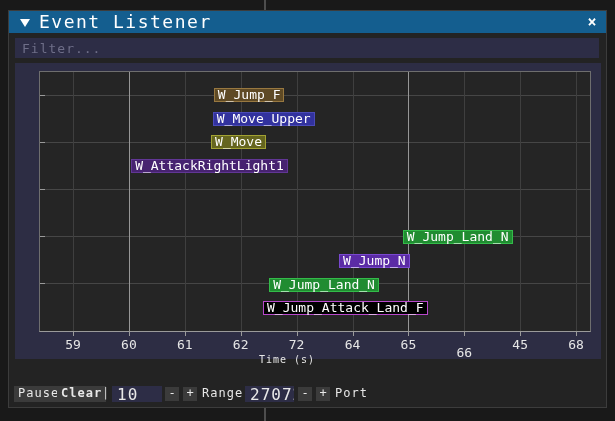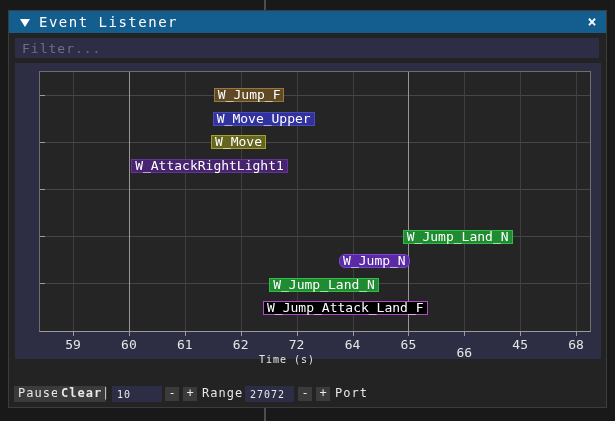--- a/index.html
+++ b/index.html
@@ -7,21 +7,21 @@
   .stage{position:relative;width:615px;height:421px;background:#191919;overflow:hidden;
          font-family:"DejaVu Sans Mono",monospace;-webkit-font-smoothing:none;}
   .bg-vline{position:absolute;left:264px;top:0;width:2px;height:421px;background:#4d4d4d;}
   .window{position:absolute;left:8px;top:10px;width:599px;height:398px;
           background:#232323;border:1px solid #3c3c3c;}
   .titlebar{position:absolute;left:0;top:0;width:597px;height:22px;background:#145e8f;}
   .collapse{position:absolute;left:8px;top:0;width:18px;height:22px;cursor:pointer;}
   .collapse .tri{position:absolute;left:3px;top:8px;width:0;height:0;
       border-left:5px solid transparent;border-right:5px solid transparent;border-top:8px solid #ffffff;}
   .title{position:absolute;left:30px;top:0;height:16px;line-height:22px;color:#ffffff;
-         font-size:14px;letter-spacing:1.5px;white-space:nowrap;}
+         font-size:18px;letter-spacing:1.5px;white-space:nowrap;}
   .close{position:absolute;right:5px;top:2px;width:18px;height:18px;line-height:18px;text-align:center;
          color:#ffffff;font-size:15px;font-weight:bold;cursor:pointer;}
   .filter{position:absolute;left:6px;top:27px;width:584px;height:20px;background:#2d2d46;
           border:none;outline:none;color:#e6e6e6;font-family:"DejaVu Sans Mono",monospace;
           font-size:13px;letter-spacing:1px;padding:0 13px 0 7px;}
   .filter::placeholder{color:#6e6e88;opacity:1;}
   .chart-panel{position:absolute;left:6px;top:52px;width:586px;height:296px;background:#2d2d44;}
   .plot{position:absolute;left:24px;top:8px;width:552px;height:261px;background:#252525;
         border:1px solid #6e6e6e;border-bottom-color:#9a9a9a;}
   .gl-v{position:absolute;top:0;width:1px;height:259px;background:#3f3f3f;}
@@ -31,21 +31,21 @@
   .xtick{position:absolute;top:269px;width:1px;height:4px;background:#9a9a9a;}
   .xlab{position:absolute;top:274px;width:30px;text-align:center;color:#e6e6e6;font-size:13px;}
   .axis-title{position:absolute;top:291px;left:212px;width:120px;text-align:center;
               color:#e6e6e6;font-size:10px;letter-spacing:1px;}
   .event{position:absolute;height:14px;line-height:12px;padding:0 3px;border:1px solid;
          color:#ffffff;font-size:13px;white-space:nowrap;z-index:2;}
   .tb-btn{position:absolute;top:375px;height:16px;line-height:15px;padding:0 4px;background:#3b3b3b;
           color:#e8e8e8;font-size:12px;letter-spacing:1px;cursor:pointer;}
   .tb-sep{position:absolute;top:375px;height:16px;line-height:15px;color:#cccccc;font-size:12px;}
   .tb-input{position:absolute;top:375px;height:16px;background:#2d2d46;border:none;outline:none;
-            color:#e8e8e8;font-family:"DejaVu Sans Mono",monospace;font-size:10px;
+            color:#e8e8e8;font-family:"DejaVu Sans Mono",monospace;font-size:16px;
             letter-spacing:1px;padding:0 0 0 5px;}
   .tb-sq{position:absolute;top:376px;width:14px;height:14px;line-height:13px;text-align:center;
          background:#3b3b3b;color:#e8e8e8;font-size:12px;cursor:pointer;}
   .tb-label{position:absolute;top:375px;height:16px;line-height:15px;color:#e6e6e6;
             font-size:12px;letter-spacing:1px;}
 </style>
 </head>
 <body>
 
 <div class="stage">
@@ -83,21 +83,21 @@
           <div class="gl-v" style="left: 312.5px;"></div>
           <div class="gl-v major" style="left: 368.4px;"></div>
           <div class="gl-v" style="left: 424.3px;"></div>
           <div class="gl-v" style="left: 480.2px;"></div>
           <div class="gl-v" style="left: 536.1px;"></div>
           <div class="event" style="left: 173.868px; top: 16px; background: rgb(95, 74, 37); border-color: rgb(152, 120, 64);">W_Jump_F</div>
           <div class="event" style="left: 172.75px; top: 39.7px; background: rgb(50, 50, 158); border-color: rgb(74, 74, 184);">W_Move_Upper</div>
           <div class="event" style="left: 171.073px; top: 63.4px; background: rgb(101, 101, 31); border-color: rgb(162, 162, 51);">W_Move</div>
           <div class="event" style="left: 91.136px; top: 87.1px; background: rgb(71, 35, 112); border-color: rgb(97, 54, 149);">W_AttackRightLight1</div>
           <div class="event" style="left: 362.81px; top: 158.2px; background: rgb(32, 140, 49); border-color: rgb(51, 187, 73);">W_Jump_Land_N</div>
-          <div class="event" style="left: 299.084px; top: 181.9px; background: rgb(91, 43, 165); border-color: rgb(121, 72, 207); border-radius: 6px;">W_Jump_N</div>
+          <div class="event" style="left: 299.084px; top: 181.9px; background: rgb(91, 43, 165); border-color: rgb(121, 72, 207);">W_Jump_N</div>
           <div class="event" style="left: 229.209px; top: 205.6px; background: rgb(32, 140, 49); border-color: rgb(51, 187, 73);">W_Jump_Land_N</div>
           <div class="event" style="left: 223.06px; top: 229.3px; background: #000000; border-color: rgb(184, 72, 203);">W_Jump_Attack_Land_F</div>
         </div>
       <div class="axis-title">Time (s)</div>
     <div class="xtick" style="left: 58px;"></div>
         <div class="xlab" style="left: 43px;">59</div>
         <div class="xtick" style="left: 113.9px;"></div>
         <div class="xlab" style="left: 98.9px;">60</div>
         <div class="xtick" style="left: 169.8px;"></div>
         <div class="xlab" style="left: 154.8px;">61</div>

